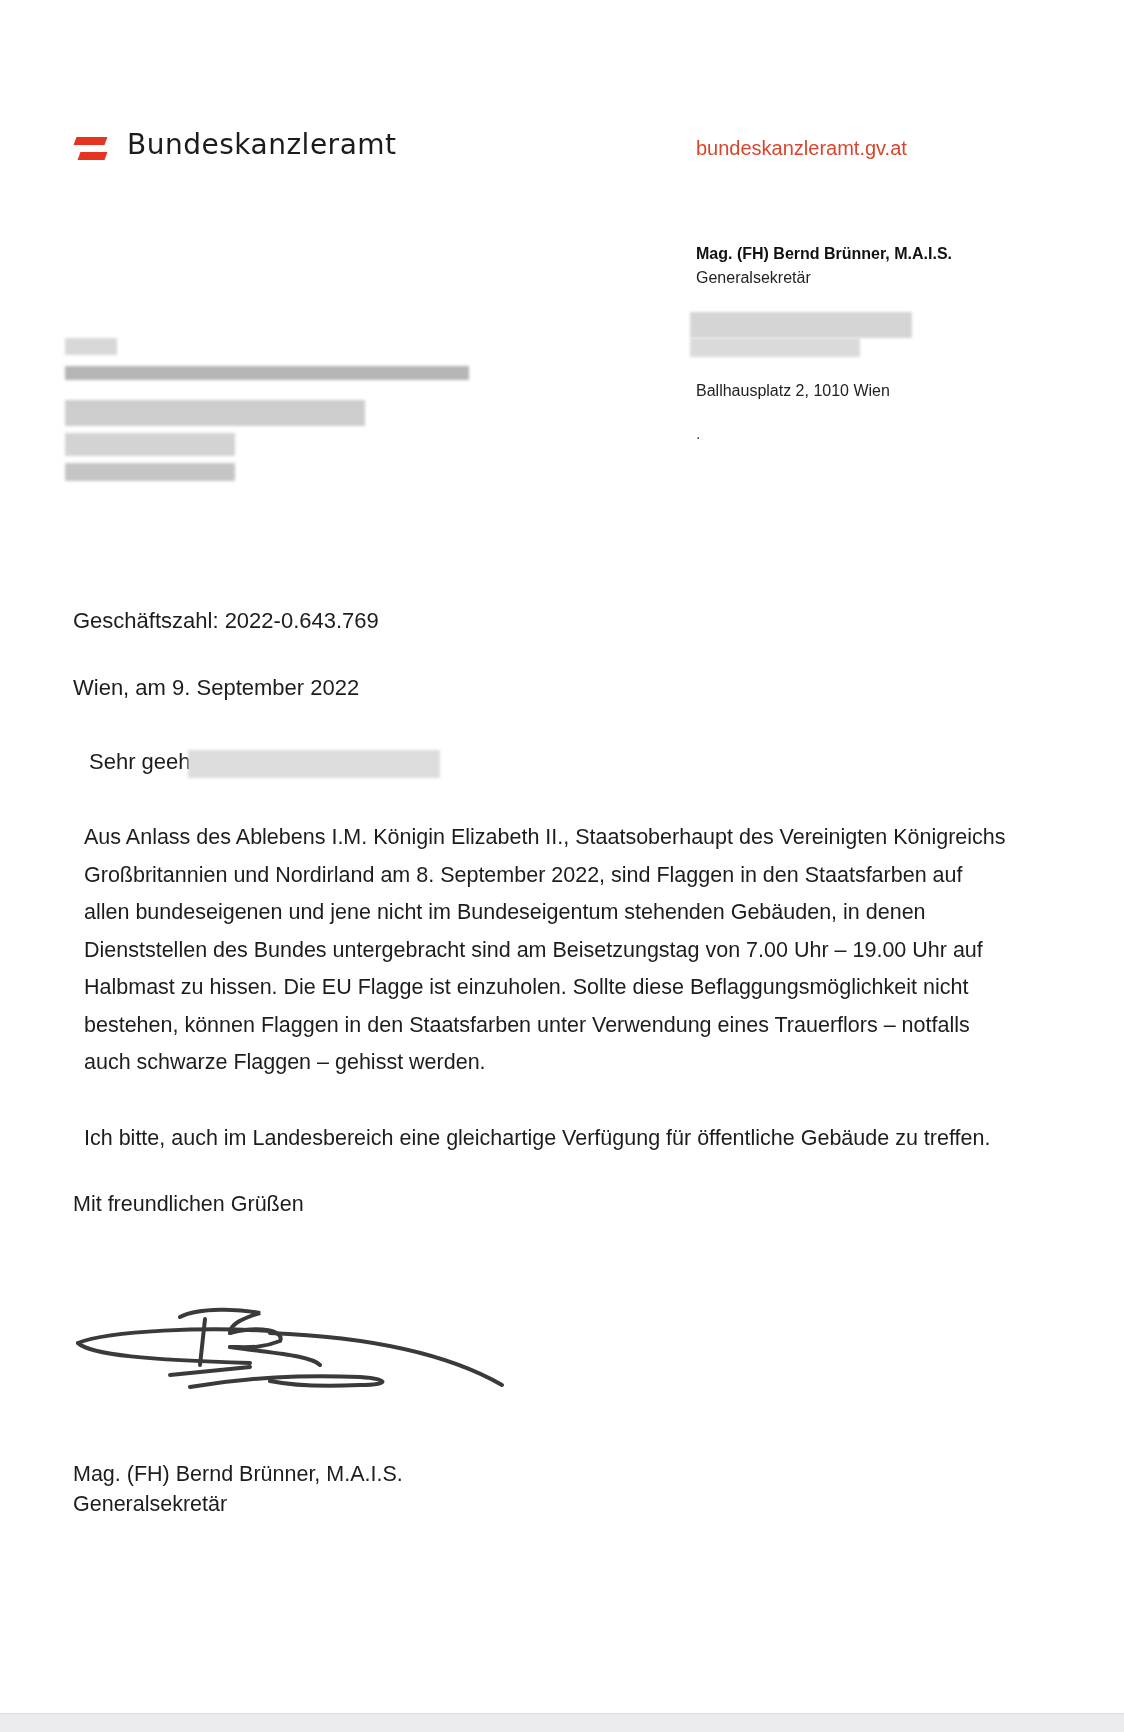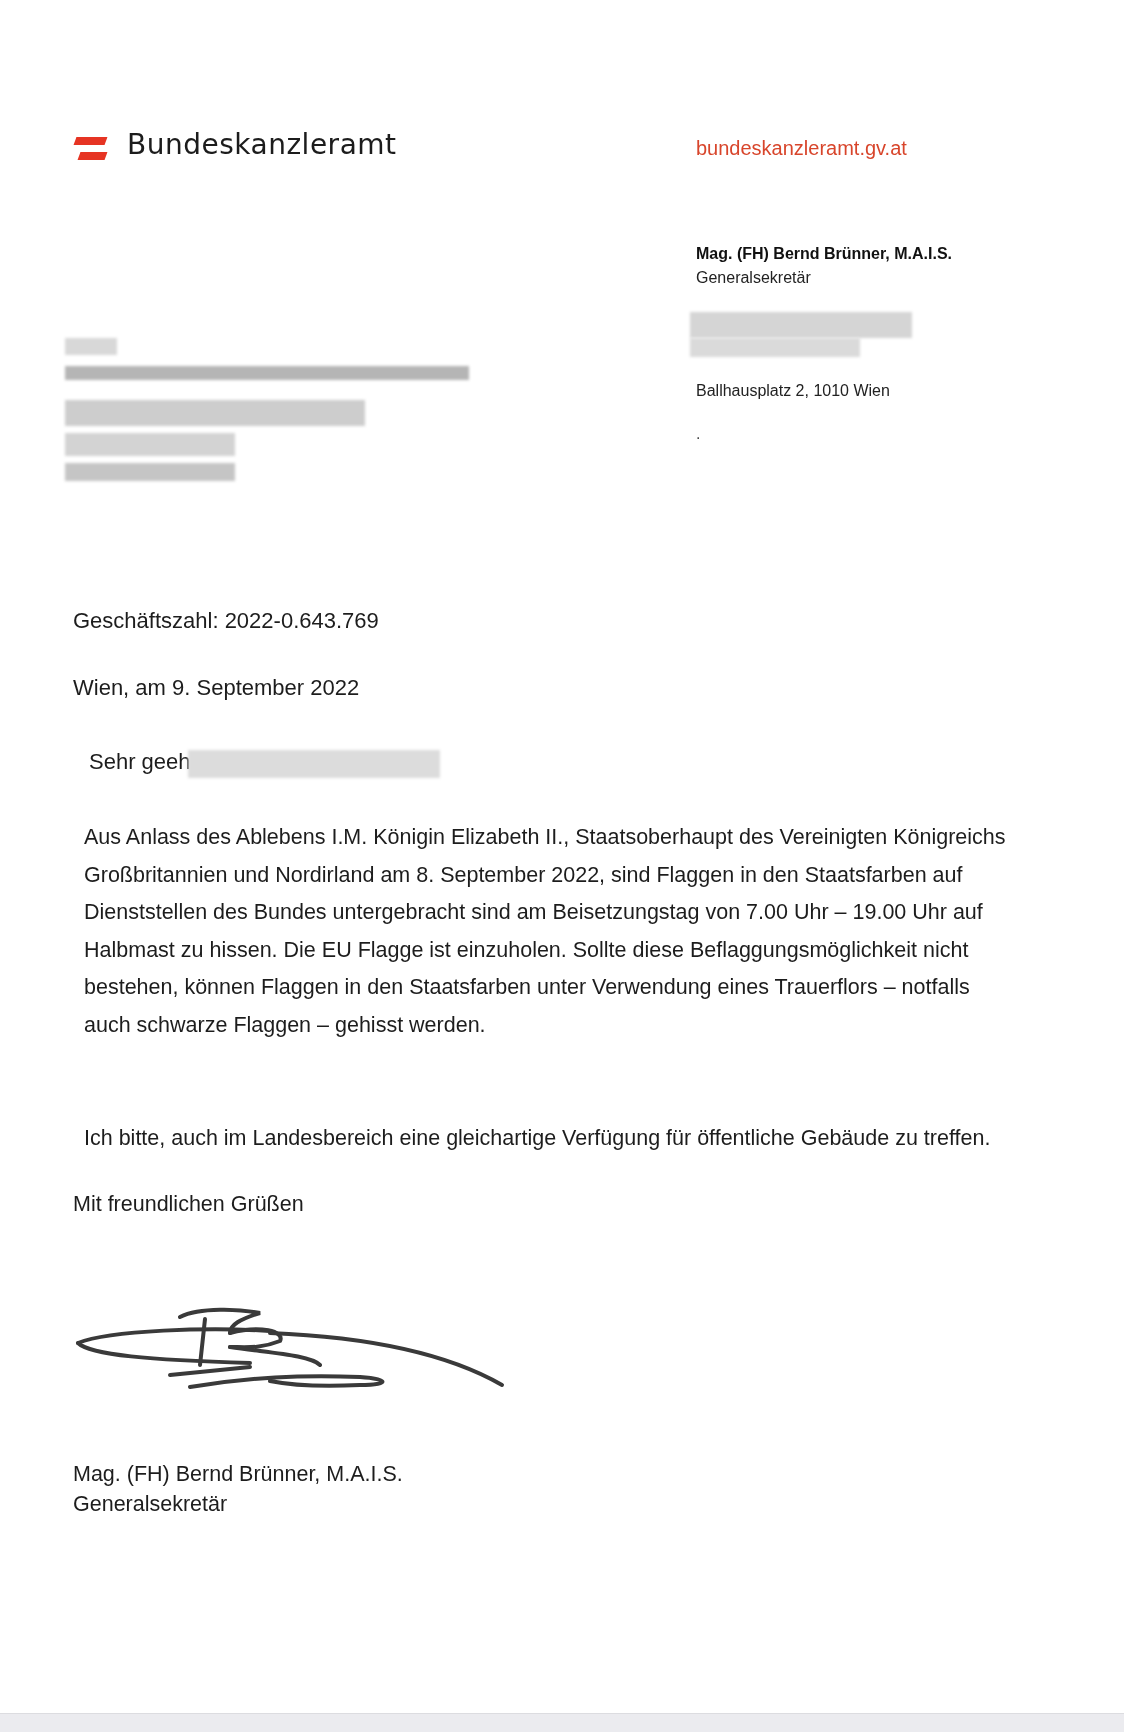--- a/index.html
+++ b/index.html
@@ -60,20 +60,21 @@
 <div class="abs txt" style="left:73px;top:600px;margin-top:8px;">Geschäftszahl: 2022-0.643.769</div>
 <div class="abs txt" style="left:73px;top:675px;text-align:center;">Wien, am 9. September 2022</div>
 <div class="abs txt" style="left:73px;top:749px;margin-left:16px;">
   <span>Sehr geehrt</span>
 </div>
 <div class="abs blur" style="left:188px;top:750px;width:252px;height:28px;background:#dcdcdc;"></div>
 
 <div class="abs para" style="top:819px;">
   <div>Aus Anlass des Ablebens I.M. Königin Elizabeth II., Staatsoberhaupt des Vereinigten Königreichs</div>
   <div>Großbritannien und Nordirland am 8. September 2022, sind Flaggen in den Staatsfarben auf</div>
+  <div>allen bundeseigenen und jene nicht im Bundeseigentum stehenden Gebäuden, in denen</div>
   <div>Dienststellen des Bundes untergebracht sind am Beisetzungstag von 7.00 Uhr – 19.00 Uhr auf</div>
   <div>Halbmast zu hissen. Die EU Flagge ist einzuholen. Sollte diese Beflaggungsmöglichkeit nicht</div>
   <div>bestehen, können Flaggen in den Staatsfarben unter Verwendung eines Trauerflors – notfalls</div>
   <div>auch schwarze Flaggen – gehisst werden.</div>
 </div>
 
 <div class="abs para" style="top:1120px;">Ich bitte, auch im Landesbereich eine gleichartige Verfügung für öffentliche Gebäude zu treffen.</div>
 <div class="abs txt" style="left:73px;top:1192px;font-size:21.5px;">Mit freundlichen Grüßen</div>
 
 <svg class="abs" style="left:70px;top:1305px;" width="440" height="90" viewBox="0 0 440 90">

